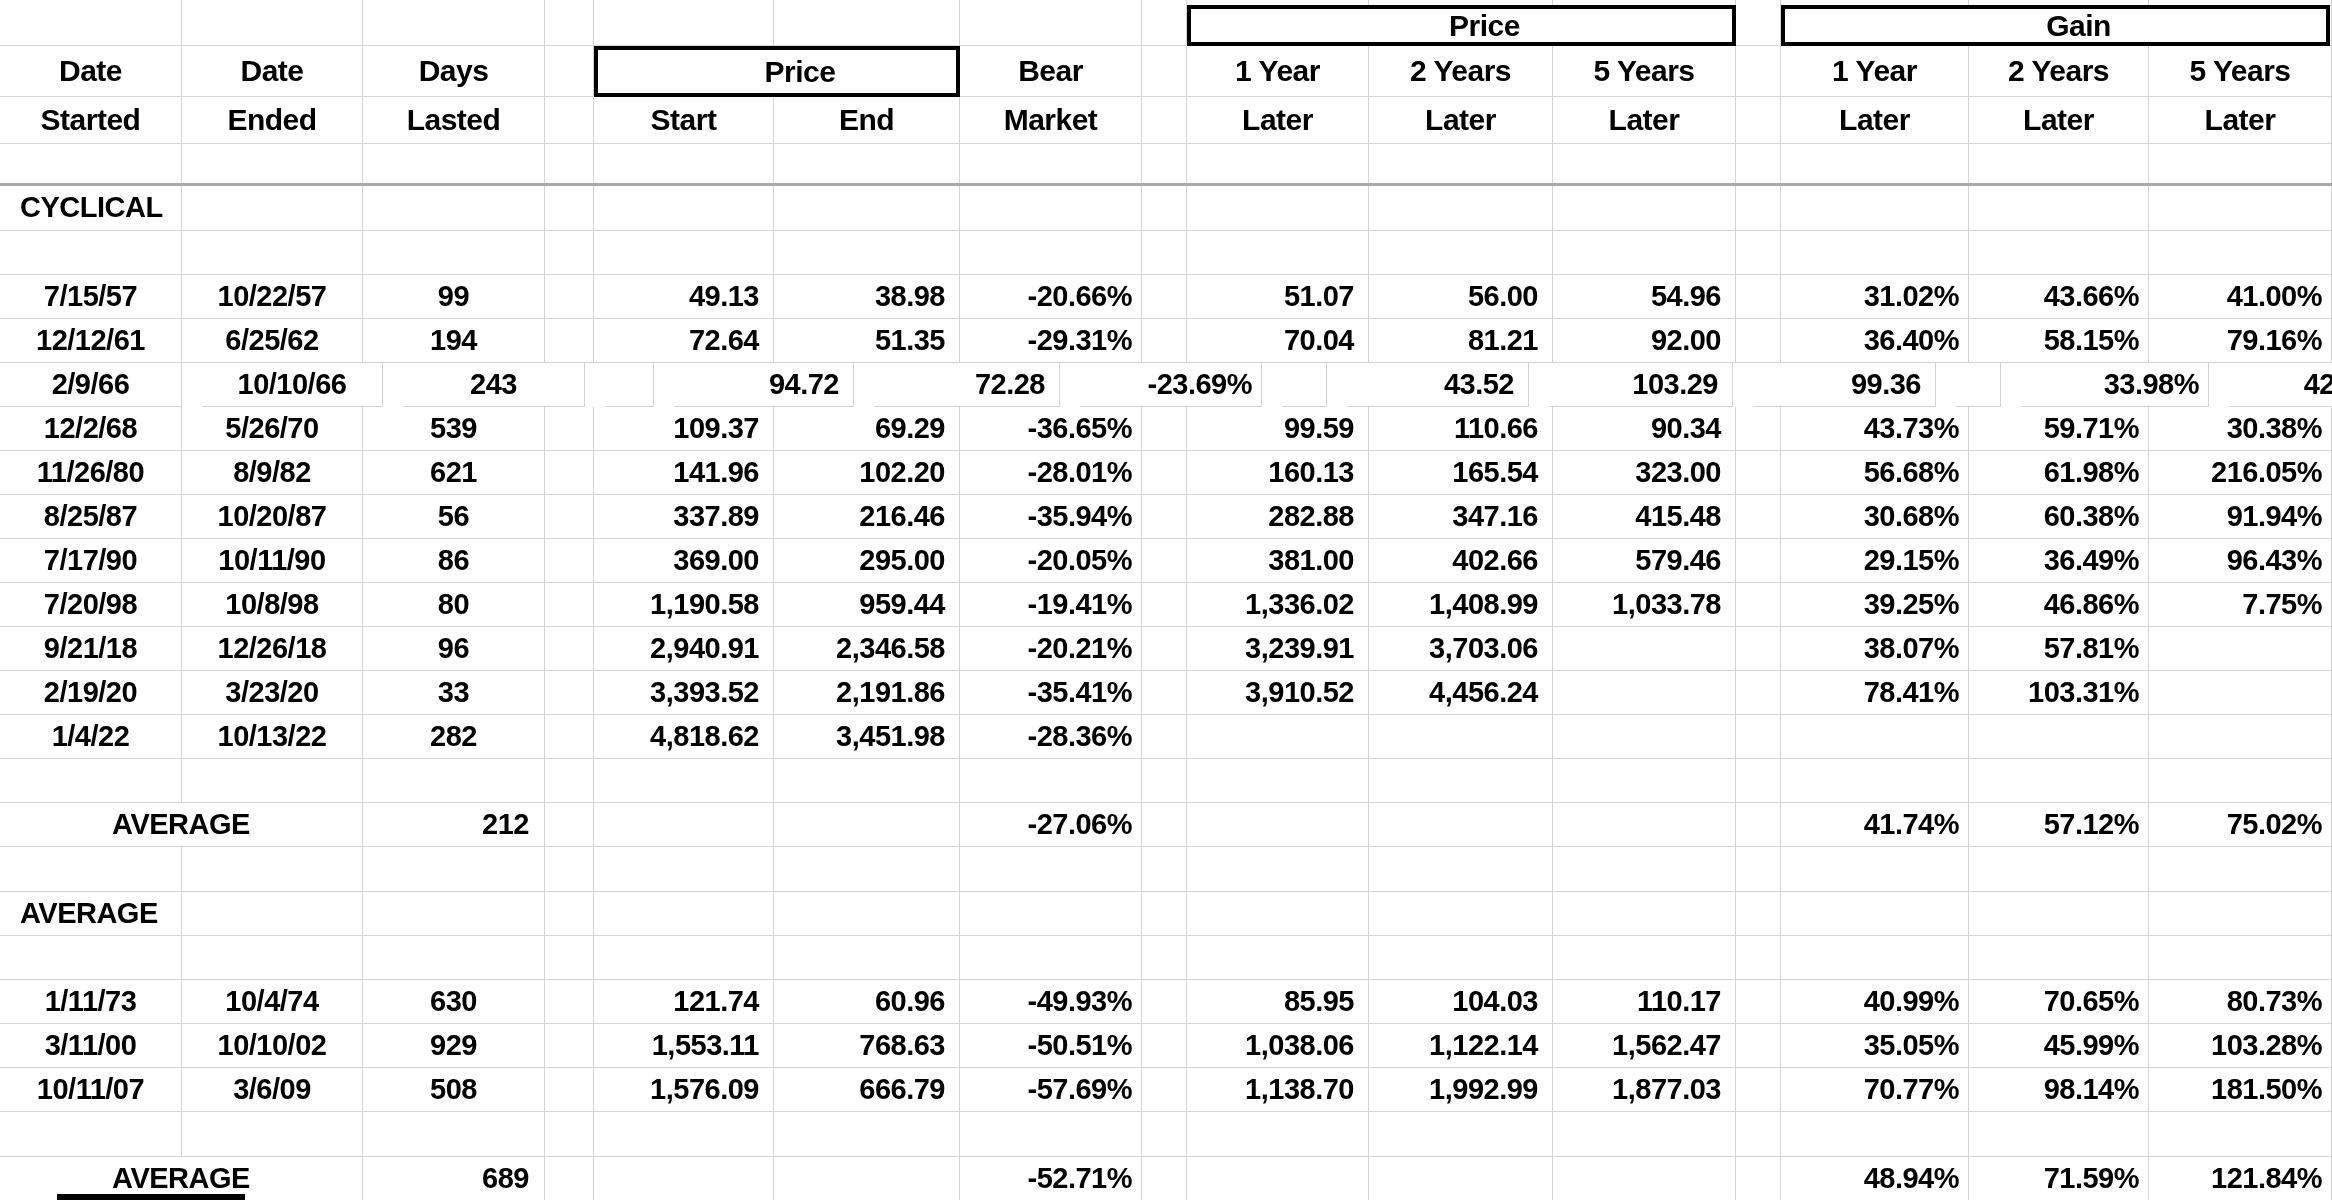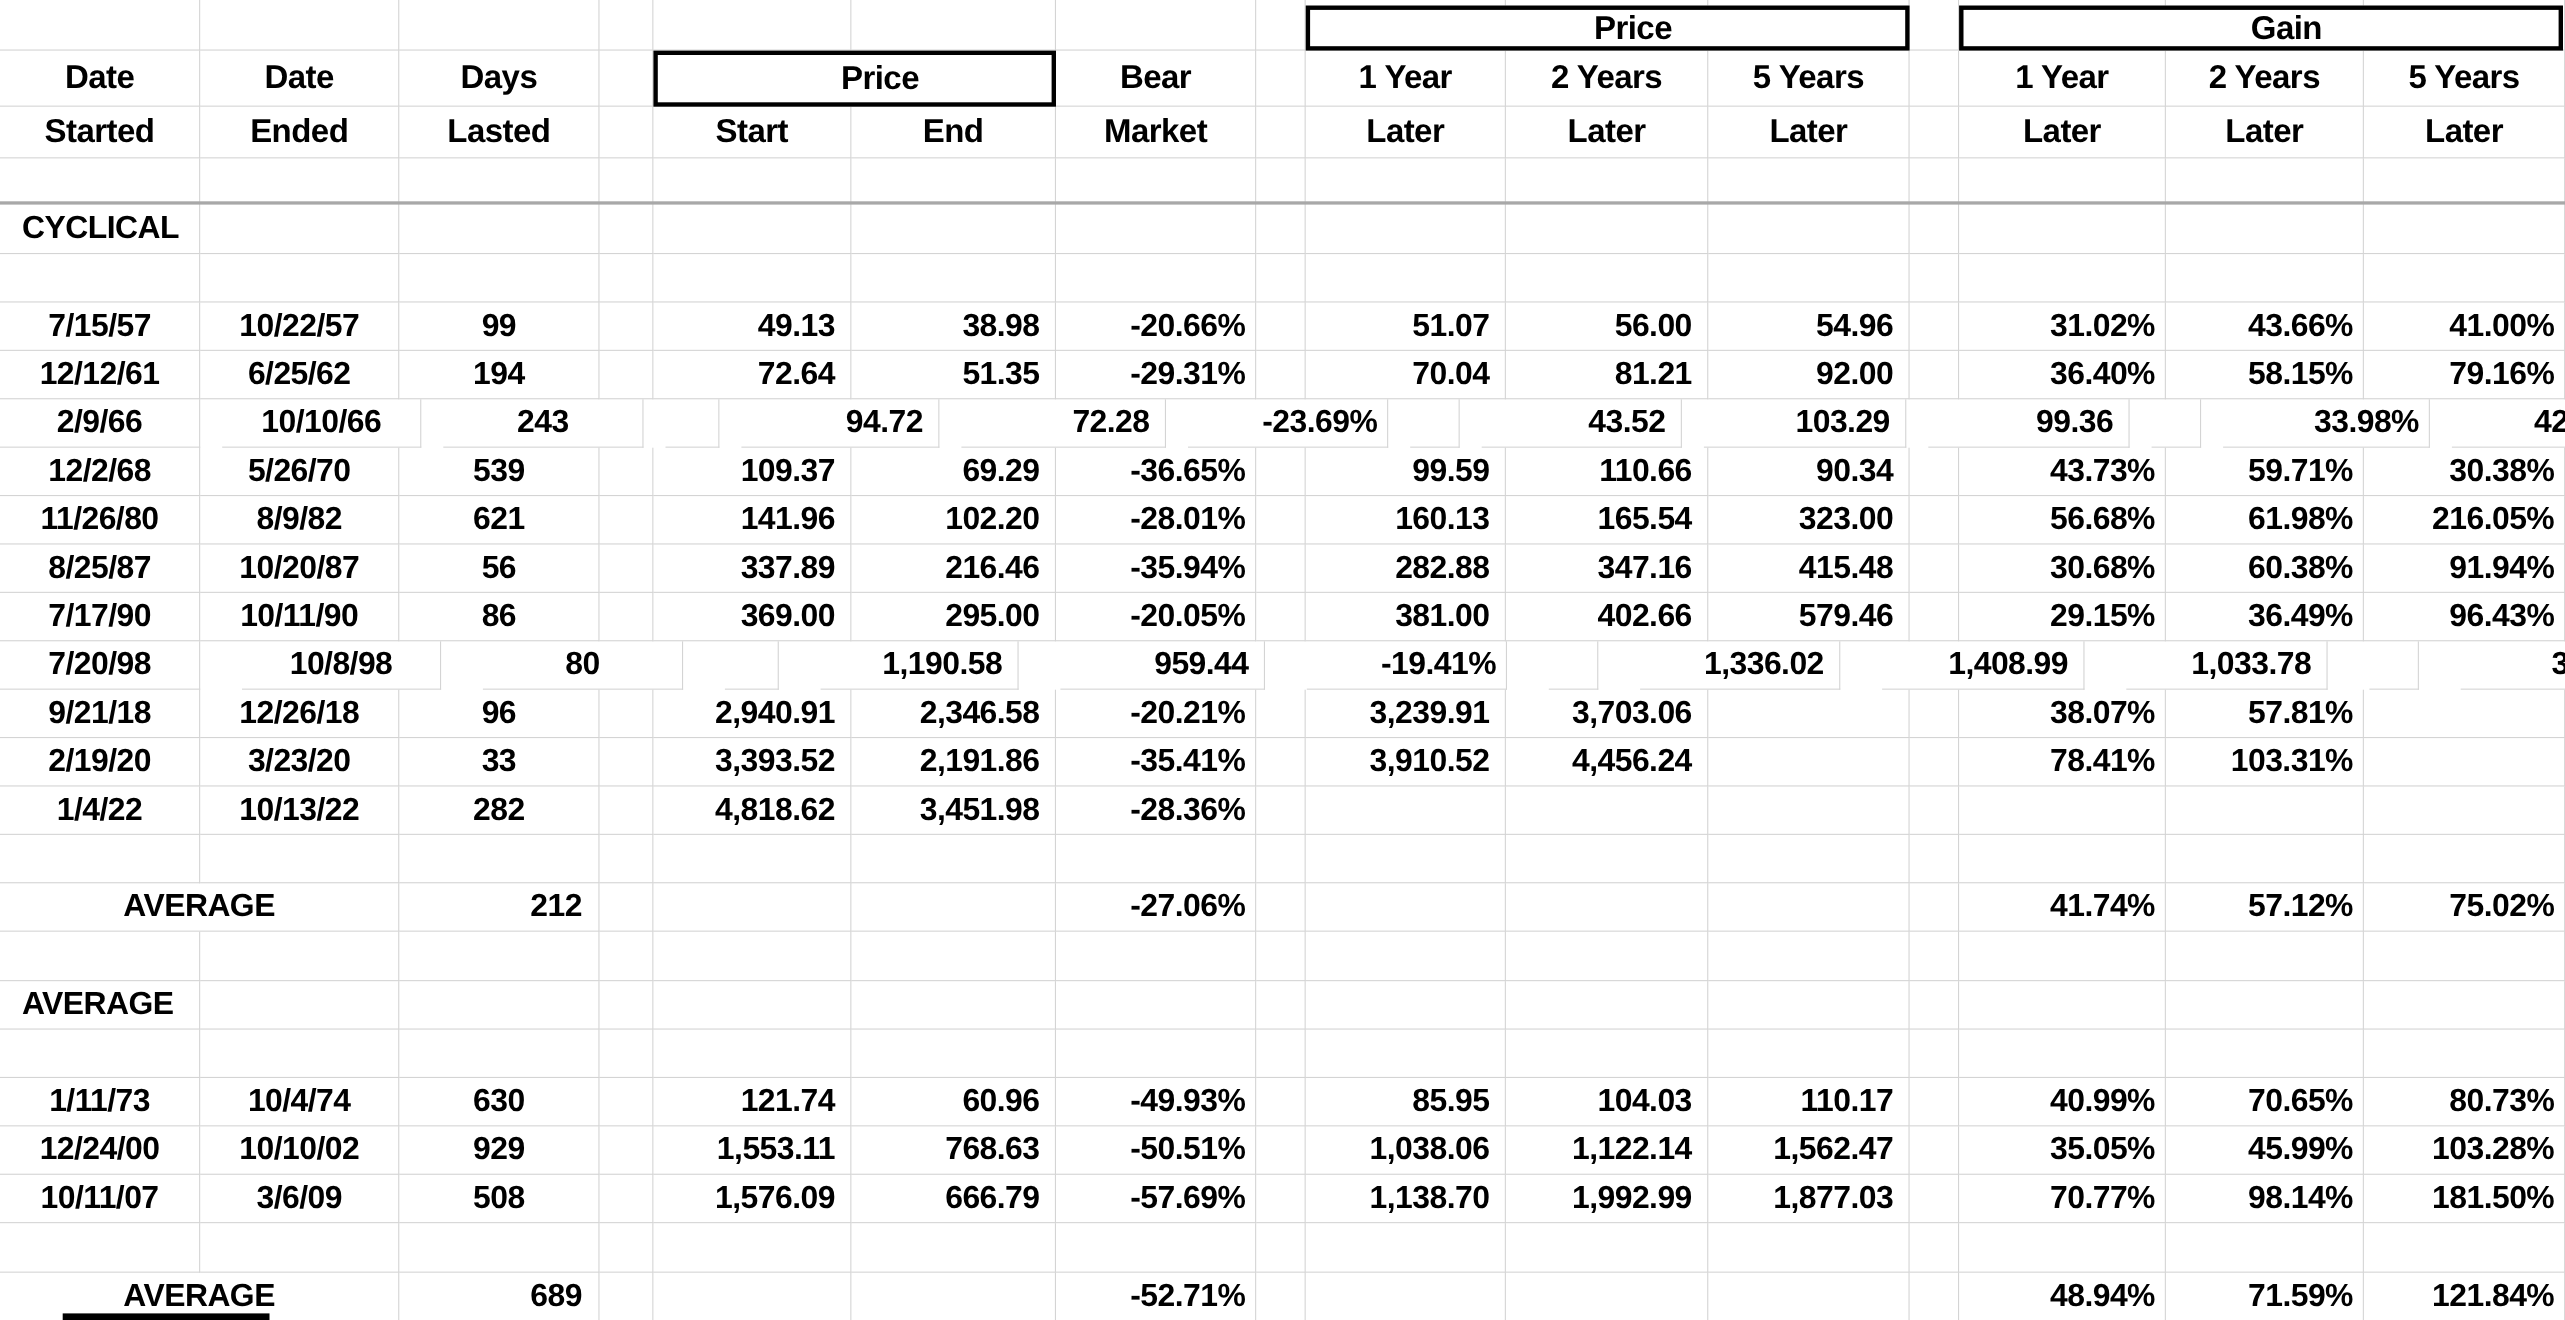--- a/index.html
+++ b/index.html
@@ -266,21 +266,21 @@
         <div class="c rt8">-20.05%</div>
         <div class="c"></div>
         <div class="c rt">381.00</div>
         <div class="c rt">402.66</div>
         <div class="c rt">579.46</div>
         <div class="c"></div>
         <div class="c rt8">29.15%</div>
         <div class="c rt8">36.49%</div>
         <div class="c rt8">96.43%</div>
       </div>
-      <div class="row" style="height: 44px; gap: 38px;">
+      <div class="row" style="height: 44px;">
         <div class="c ctr">7/20/98</div>
         <div class="c ctr">10/8/98</div>
         <div class="c ctr">80</div>
         <div class="c"></div>
         <div class="c rt">1,190.58</div>
         <div class="c rt">959.44</div>
         <div class="c rt8">-19.41%</div>
         <div class="c"></div>
         <div class="c rt">1,336.02</div>
         <div class="c rt">1,408.99</div>
@@ -436,21 +436,21 @@
         <div class="c"></div>
         <div class="c rt">85.95</div>
         <div class="c rt">104.03</div>
         <div class="c rt">110.17</div>
         <div class="c"></div>
         <div class="c rt8">40.99%</div>
         <div class="c rt8">70.65%</div>
         <div class="c rt8">80.73%</div>
       </div>
       <div class="row" style="height: 44px;">
-        <div class="c ctr">12/24/00</div>
+        <div class="c ctr">3/11/00</div>
         <div class="c ctr">10/10/02</div>
         <div class="c ctr">929</div>
         <div class="c"></div>
         <div class="c rt">1,553.11</div>
         <div class="c rt">768.63</div>
         <div class="c rt8">-50.51%</div>
         <div class="c"></div>
         <div class="c rt">1,038.06</div>
         <div class="c rt">1,122.14</div>
         <div class="c rt">1,562.47</div>

